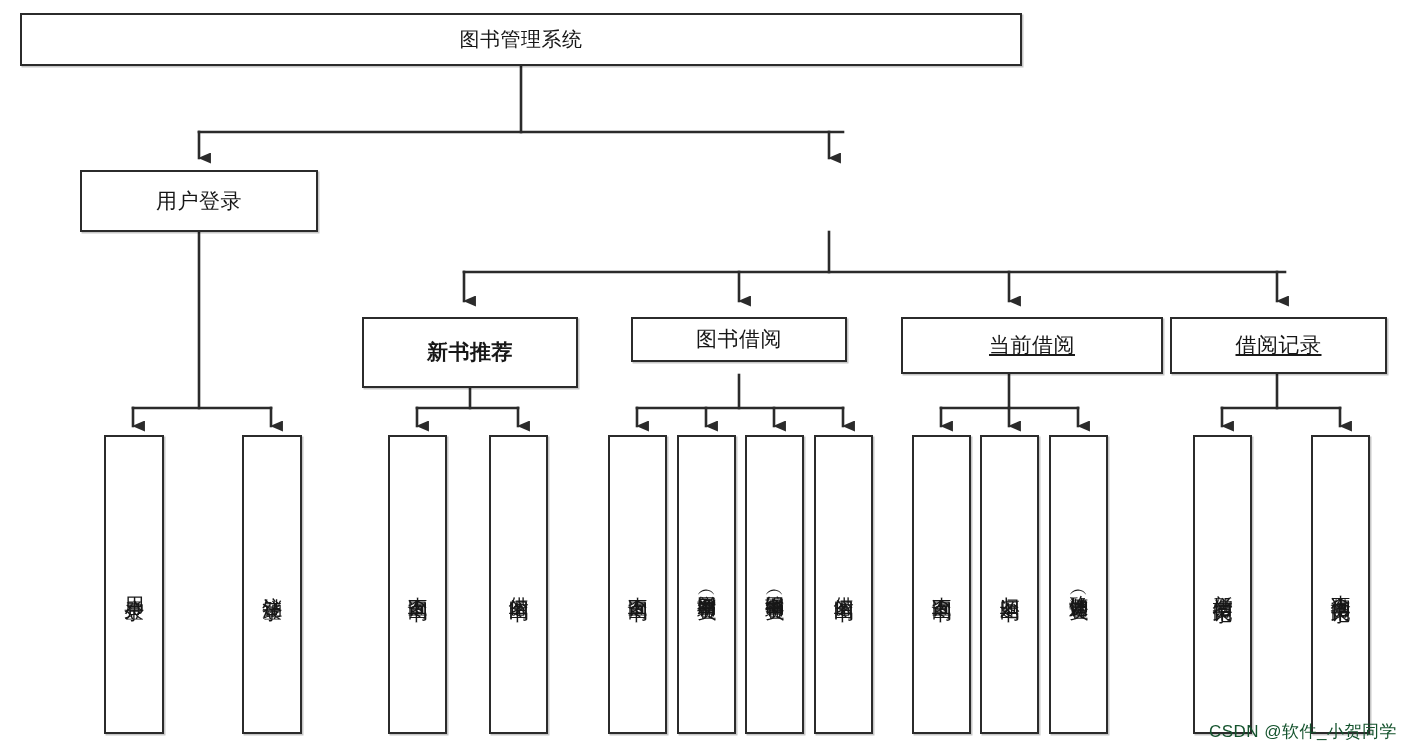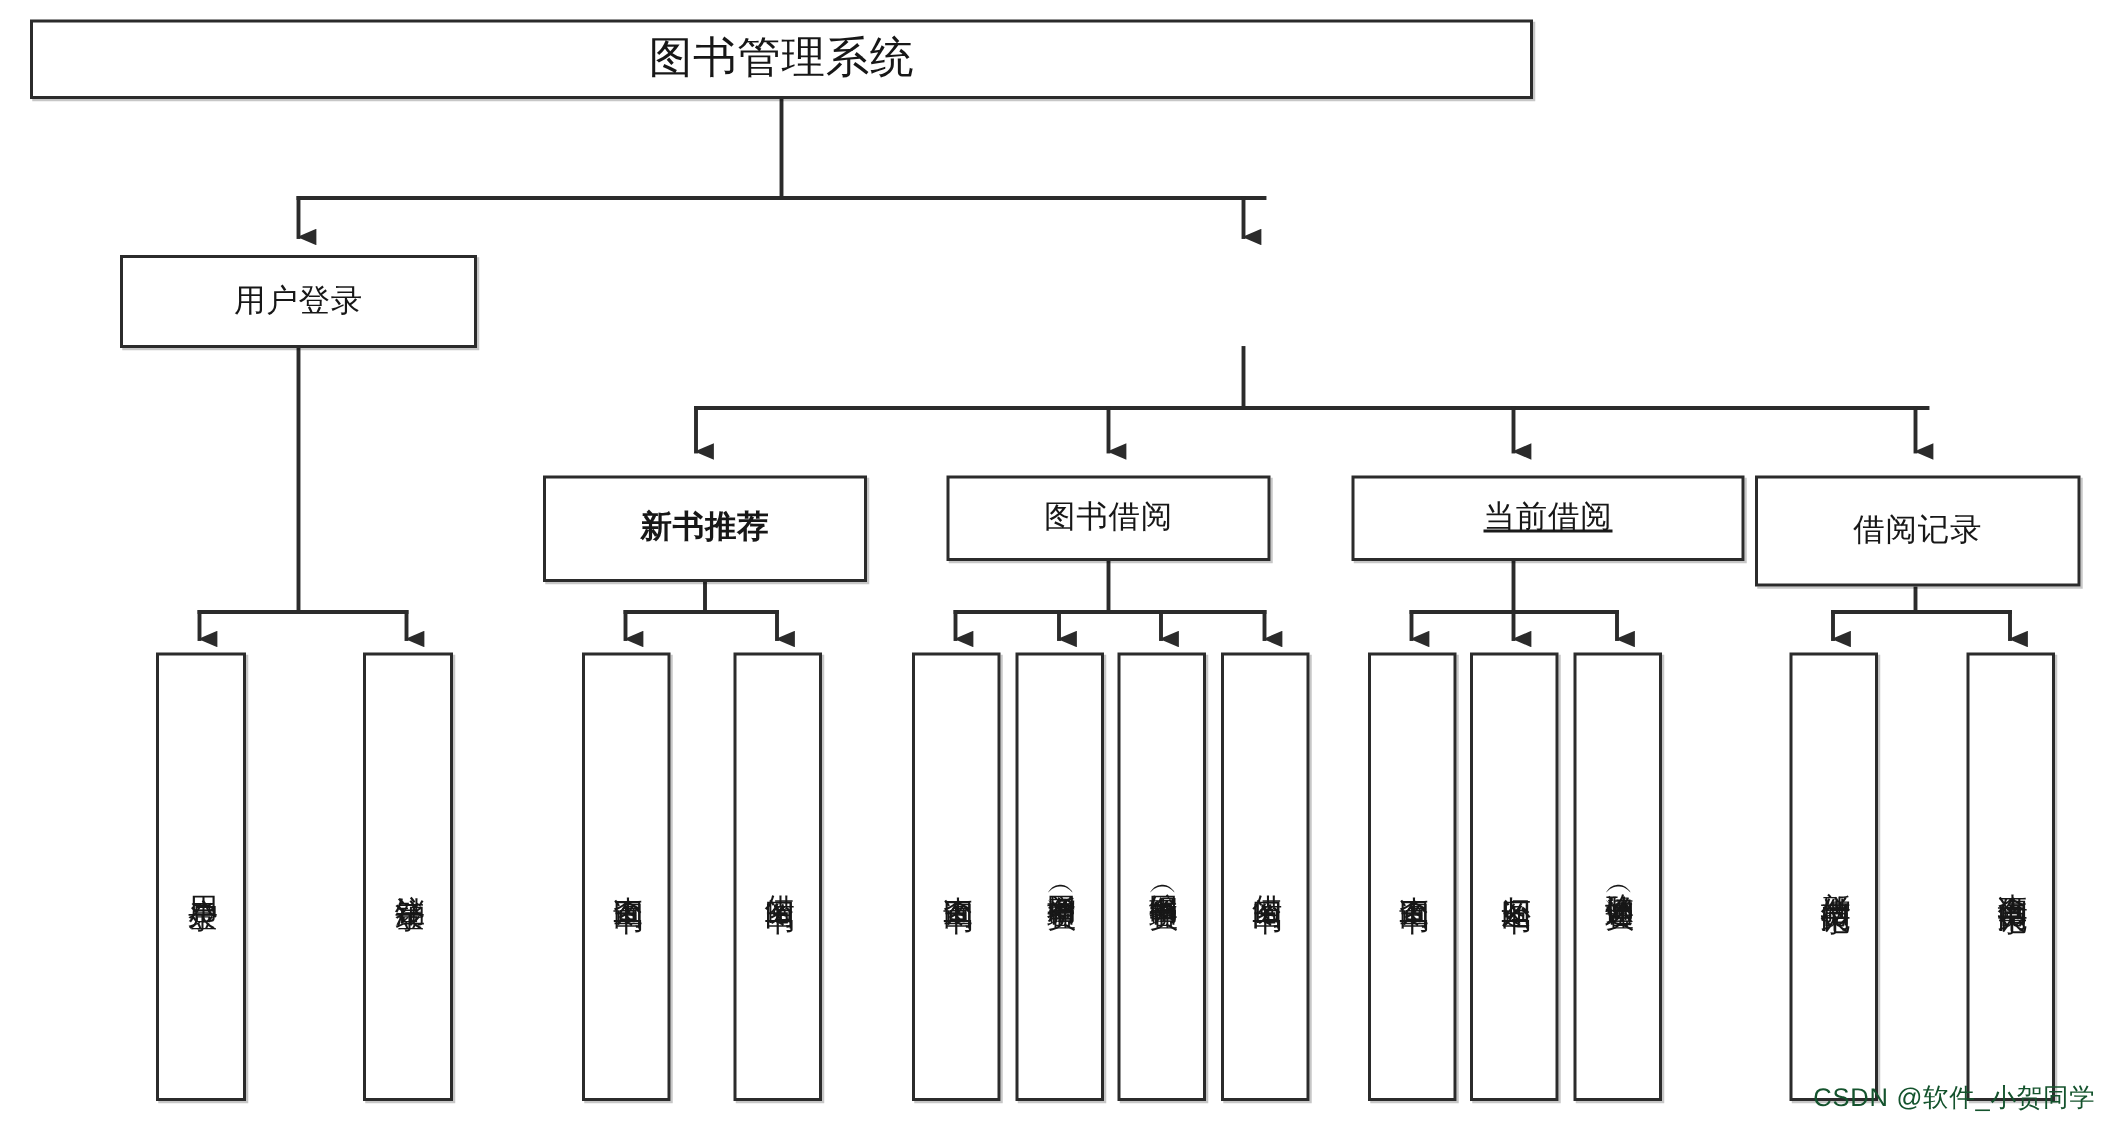--- a/index.html
+++ b/index.html
@@ -39,21 +39,21 @@
     z-index: 3;
   }
   .node .label {
     font-size: 21px;
     line-height: 1.15;
     letter-spacing: 0.5px;
     color: #171717;
     white-space: nowrap;
     text-align: center;
   }
-  .node.root .label { font-size: 29px; }
+  .node.root .label { font-size: 20px; }
   .node.leaf {
     
     align-items: center;
     justify-content: center;
   }
   .node.leaf .label {
     writing-mode: vertical-rl;
     text-orientation: upright;
     font-size: 20px;
     line-height: 1.28;
@@ -135,27 +135,27 @@
     <span class="label">图书管理系统</span>
   </div>
 
   <div class="node" style="left:80px; top:170px; width:238px; height:62px;">
     <span class="label">用户登录</span>
   </div>
 
   <div class="node" style="left:362px; top:317px; width:216px; height:71px;font-weight:bold;">
     <span class="label">新书推荐</span>
   </div>
-  <div class="node" style="left:631px; top:317px; width:216px; height:57px;">
+  <div class="node" style="left:631px; top:317px; width:216px; height:45px;">
     <span class="label">图书借阅</span>
   </div>
   <div class="node" style="left:901px; top:317px; width:262px; height:57px;text-decoration:underline;">
     <span class="label">当前借阅</span>
   </div>
-  <div class="node" style="left:1170px; top:317px; width:217px; height:74px;">
+  <div class="node" style="left:1170px; top:317px; width:217px; height:57px;text-decoration:underline;">
     <span class="label">借阅记录</span>
   </div>
 
   <div class="node leaf" style="left:104px; top:435px; width:60px; height:299px;">
     <span class="label">用户登录</span>
   </div>
   <div class="node leaf" style="left:242px; top:435px; width:60px; height:299px;">
     <span class="label">注销登录</span>
   </div>
 

